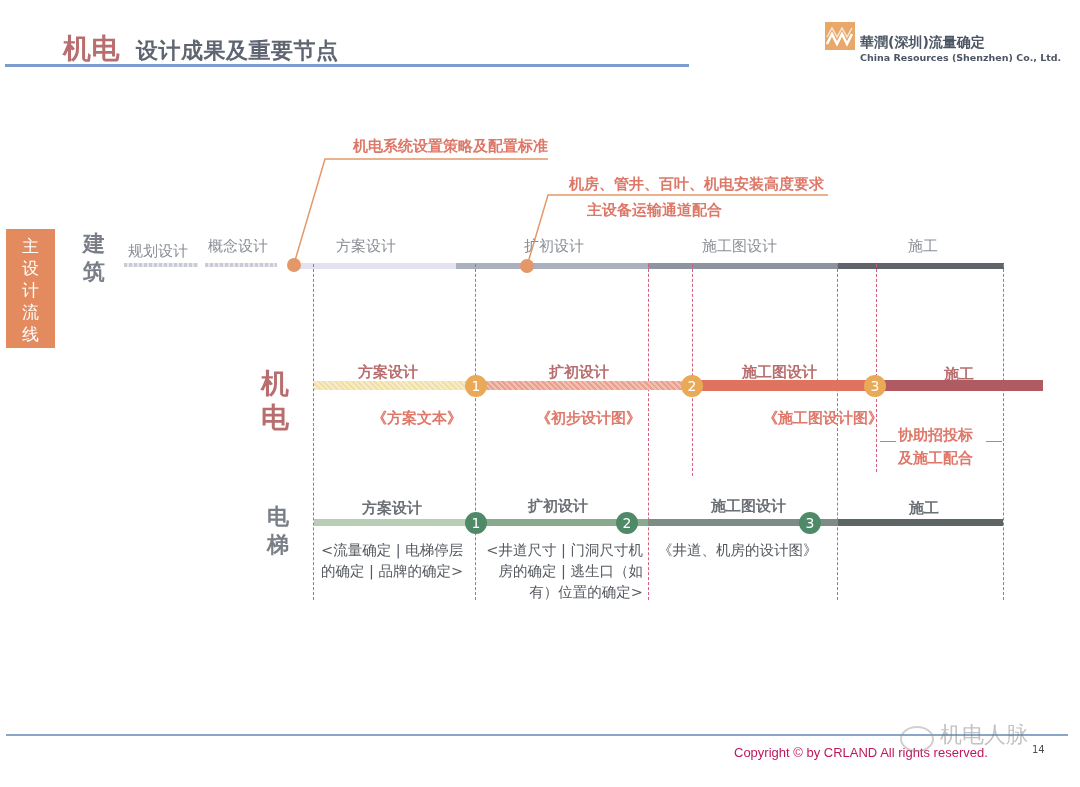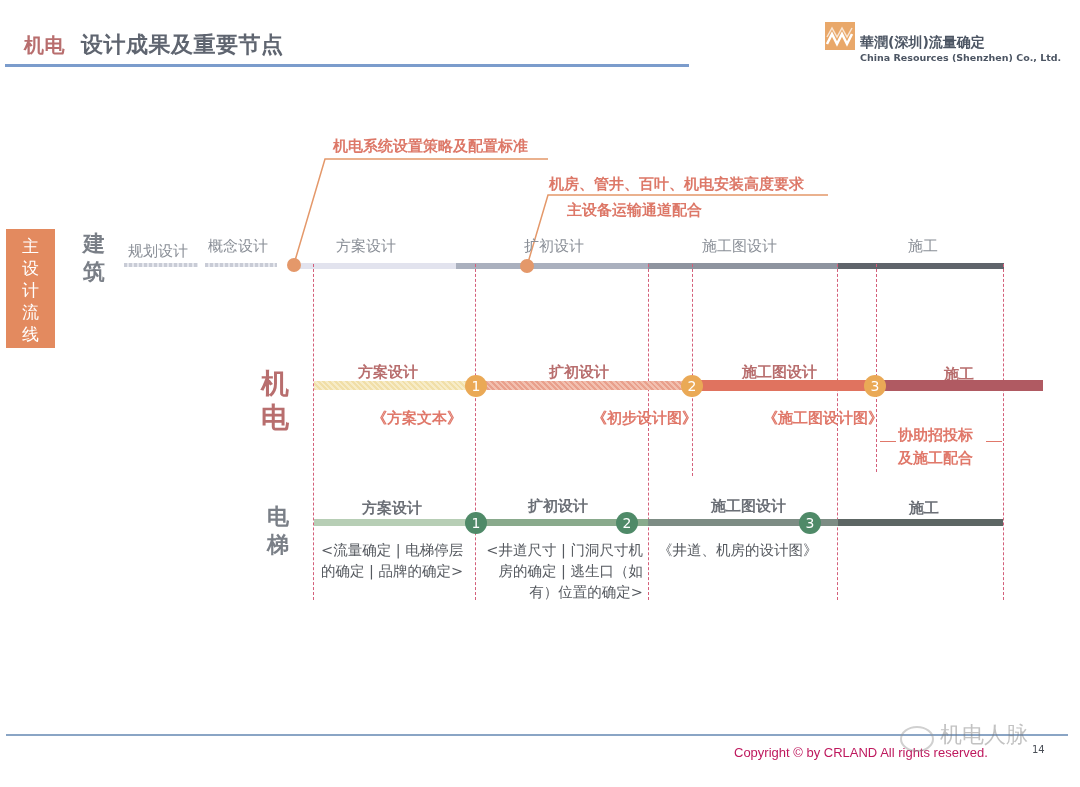--- a/index.html
+++ b/index.html
@@ -3,21 +3,21 @@
 <meta charset="utf-8">
 <style>
   * { margin: 0; padding: 0; box-sizing: border-box; }
   body {
     width: 1080px; height: 787px; background: #ffffff; position: relative; overflow: hidden;
     font-family: "DejaVu Sans", "Liberation Sans", sans-serif;
   }
   .abs { position: absolute; }
   
   .title { left: 24px; top: 30px; font-size: 24px; font-weight: bold; color: #6b7280; letter-spacing: 0.5px; white-space: nowrap; }
-  .title .hl { color: #b86e6e; font-size: 20px; }
+  .title .hl { color: #b86e6e; font-size: 28px; margin-left: 39px; }
   .title .rest { font-size: 22px; color: #5f6570; margin-left: 16px; }
   .title-rule { left: 5px; top: 64px; width: 684px; height: 3px; background: #7b9ccc; }
   .logo-mark { left: 825px; top: 22px; width: 30px; height: 28px; background: #e9a86a; }
   .logo-mark svg { display: block; }
   .logo-cn { left: 860px; top: 34px; font-size: 14px; color: #4c5563; font-weight: bold; white-space: nowrap; }
   .logo-en { left: 860px; top: 52px; font-size: 9.5px; color: #4c5563; font-weight: bold; white-space: nowrap; }
 
   
   .main-tag { left: 6px; top: 229px; width: 49px; height: 119px; background: #e38a5f; color: #fff; font-size: 17px; line-height: 22px; text-align: center; padding-top: 6px; }
 
@@ -35,21 +35,21 @@
   
   .bar { height: 8px; }
   .vdash { width: 0; border-left: 1px dashed #d45f7a; }
 
   .circle { width: 22px; height: 22px; border-radius: 50%; color: #fff; font-size: 14px; text-align: center; line-height: 22px; }
   .circle.orange { background: #eaa956; }
   .circle.green { background: #4f8a68; }
 
   .dot { width: 14px; height: 14px; border-radius: 50%; background: #e4986a; }
 
-  .callout-text { font-size: 15px; color: #dd7868; font-weight: bold; white-space: nowrap; }
+  .callout-text { font-size: 15px; color: #dd7868; font-weight: bold; white-space: nowrap; margin-left: 20px; }
   .bottom-rule { left: 6px; top: 734px; width: 1062px; height: 2px; background: #8aa5c5; }
   .copyright { left: 734px; top: 745px; font-size: 13px; color: #be185d; font-family: "Liberation Sans", sans-serif; white-space: nowrap; }
   .page-num { left: 1032px; top: 744px; font-size: 10px; color: #4a4f57; }
   .watermark { left: 905px; top: 720px; font-size: 22px; color: rgba(120,120,120,0.45); white-space: nowrap; }
   .wm-icon { left: 900px; top: 726px; width: 34px; height: 26px; border: 2px solid rgba(150,150,150,0.45); border-radius: 50%; }
 </style>
 </head>
 <body>
 
 <div class="abs title">
@@ -122,21 +122,21 @@
 <div class="abs bar" style="left:314px;top:381px;width:162px;height:9px;background:repeating-linear-gradient(45deg,#f1dfa8 0 2px,#f7ecc8 2px 4px);"></div>
 <div class="abs bar" style="left:476px;top:381px;width:216px;height:9px;background:repeating-linear-gradient(45deg,#e9a08c 0 2px,#f2c0b0 2px 4px);"></div>
 <div class="abs bar" style="left:692px;top:380px;width:184px;height:11px;background:#e0735f;"></div>
 <div class="abs bar" style="left:876px;top:380px;width:167px;height:11px;background:#b05a62;"></div>
 
 <div class="abs circle orange" style="left:465px;top:375px;">1</div>
 <div class="abs circle orange" style="left:681px;top:375px;">2</div>
 <div class="abs circle orange" style="left:864px;top:375px;">3</div>
 
 <div class="abs note-red" style="left:372px;top:409px;">《方案文本》</div>
-<div class="abs note-red" style="left:592px;top:409px;text-align:right;">《初步设计图》</div>
+<div class="abs note-red" style="left:536px;top:409px;text-align:right;">《初步设计图》</div>
 <div class="abs note-red" style="left:747px;top:409px;margin-left:16px;">《施工图设计图》</div>
 
 <div class="abs" style="left:880px;top:441px;width:16px;border-top:1.5px solid #e0786a;"></div>
 <div class="abs note-red" style="left:898px;top:426px;">协助招投标</div>
 <div class="abs" style="left:986px;top:441px;width:16px;border-top:1.5px solid #e0786a;"></div>
 <div class="abs note-red" style="left:898px;top:449px;">及施工配合</div>
 
 <div class="abs row-label" style="left:264px;top:503px;">
   <div>电</div>
   <div>梯</div>

